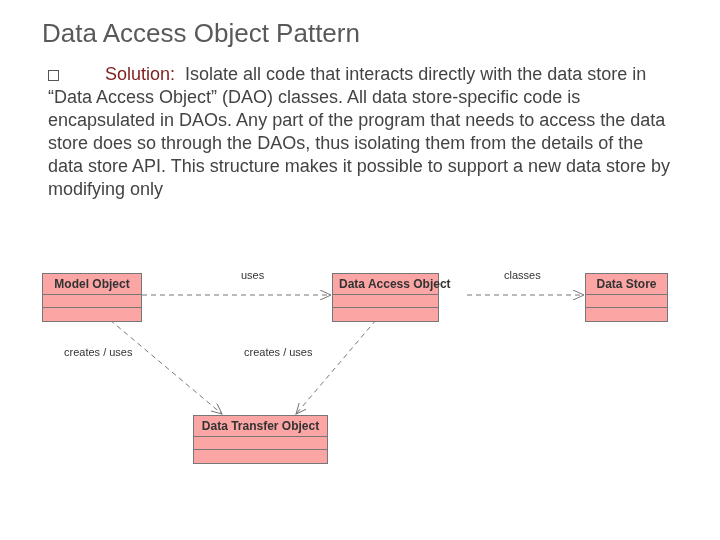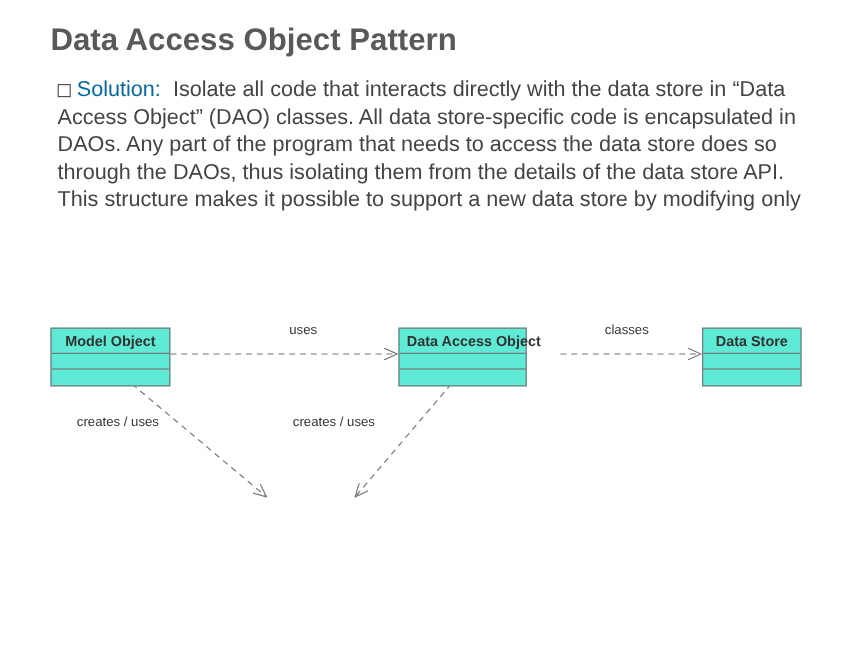--- a/index.html
+++ b/index.html
@@ -7,49 +7,49 @@
     width: 720px;
     height: 540px;
     background: #fff;
     font-family: Arial, Helvetica, sans-serif;
     color: #444;
     padding: 18px 42px;
     position: relative;
   }
   .title {
     font-size: 26px;
-    font-weight: 700;
+    font-weight: 400;
     color: #595959;
     margin-bottom: 14px;
   }
   .body-para {
     font-size: 18px;
     line-height: 1.28;
     color: #444;
     margin-left: 6px;
   }
   .bullet-box {
     display: inline-block;
     width: 11px;
     height: 11px;
     border: 1px solid #555;
     margin-right: 5px;
     vertical-align: -1px;
   }
-  .solution-label { color: #0369a1; }
+  .solution-label { color: #7f1d1d; margin-left: 41px; }
   .diagram {
     position: absolute;
     left: 42px;
     top: 273px;
     width: 636px;
     height: 230px;
   }
   .uml-box {
     position: absolute;
-    background: #5eead4;
+    background: #fca5a5;
     border: 1px solid #777;
   }
   .uml-title {
     font-family: Arial, sans-serif;
     font-size: 12px;
     font-weight: bold;
     color: #333;
     text-align: center;
     border-bottom: 1px solid #777;
     padding: 3px 6px;
@@ -109,19 +109,24 @@
     <div class="uml-mid"></div>
     <div class="uml-bot"></div>
   </div>
 
   <div class="uml-box" style="left:543px; top:0px; width:83px;">
     <div class="uml-title">Data Store</div>
     <div class="uml-mid"></div>
     <div class="uml-bot"></div>
   </div>
 
+  <div class="uml-box" style="left:151px; top:142px; width:135px;">
+    <div class="uml-title">Data Transfer Object</div>
+    <div class="uml-mid"></div>
+    <div class="uml-bot"></div>
+  </div>
 
   <div class="edge-label" style="left:178px; top:-4px;padding-left:21px;">uses</div>
   <div class="edge-label" style="left:462px; top:-4px;">classes</div>
   <div class="edge-label" style="left:22px; top:73px;">creates / uses</div>
   <div class="edge-label" style="left:202px; top:73px;">creates / uses</div>
 
 </div>
 
 </body></html>

